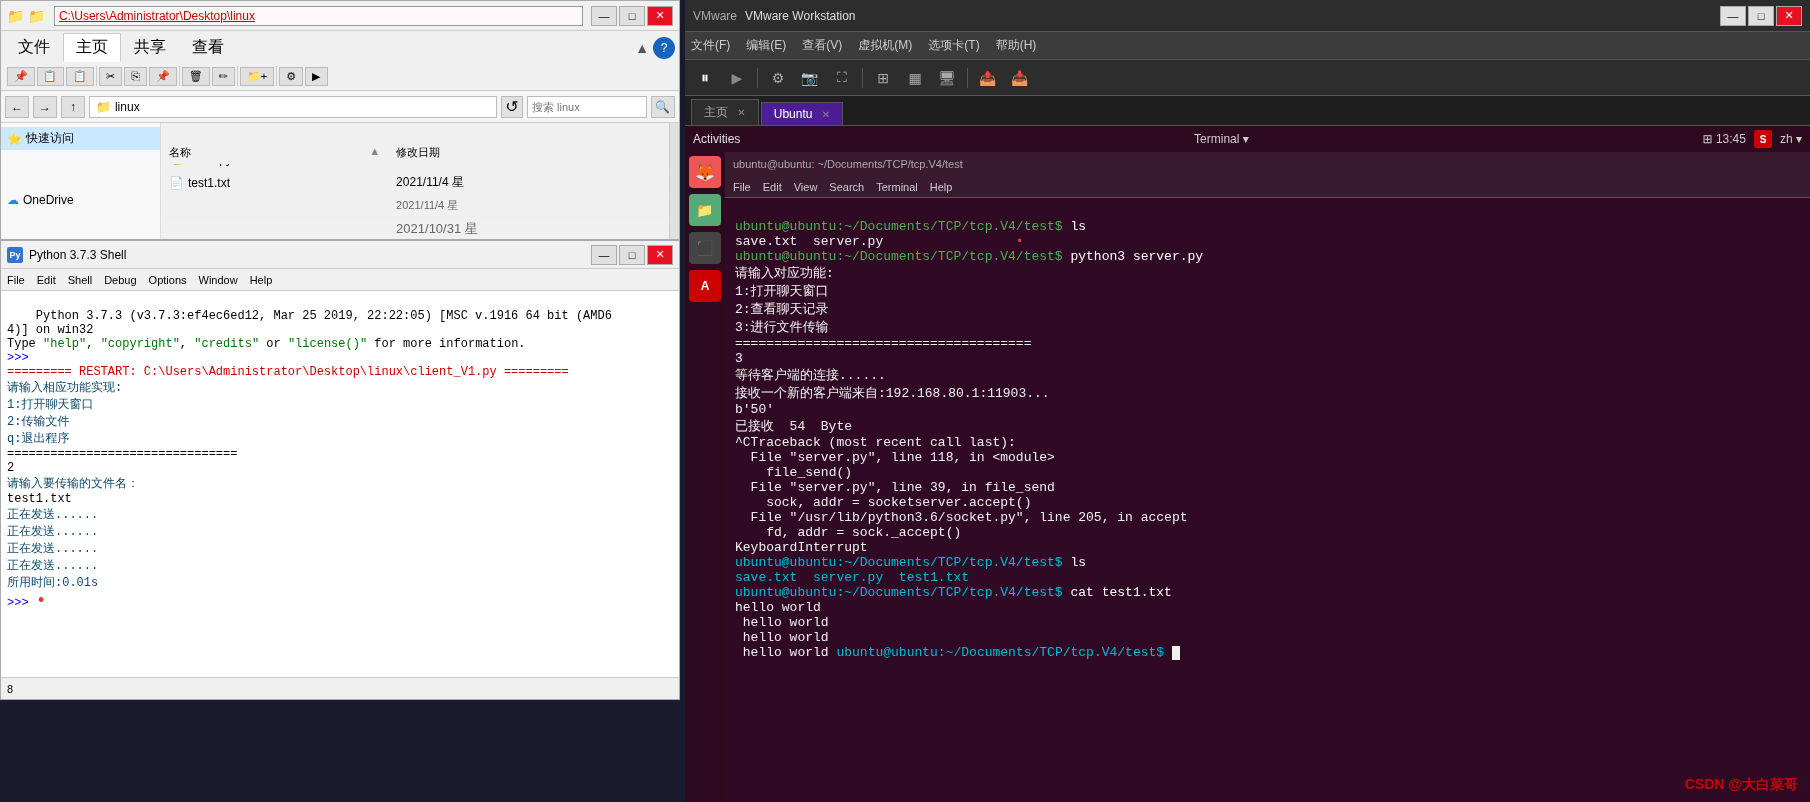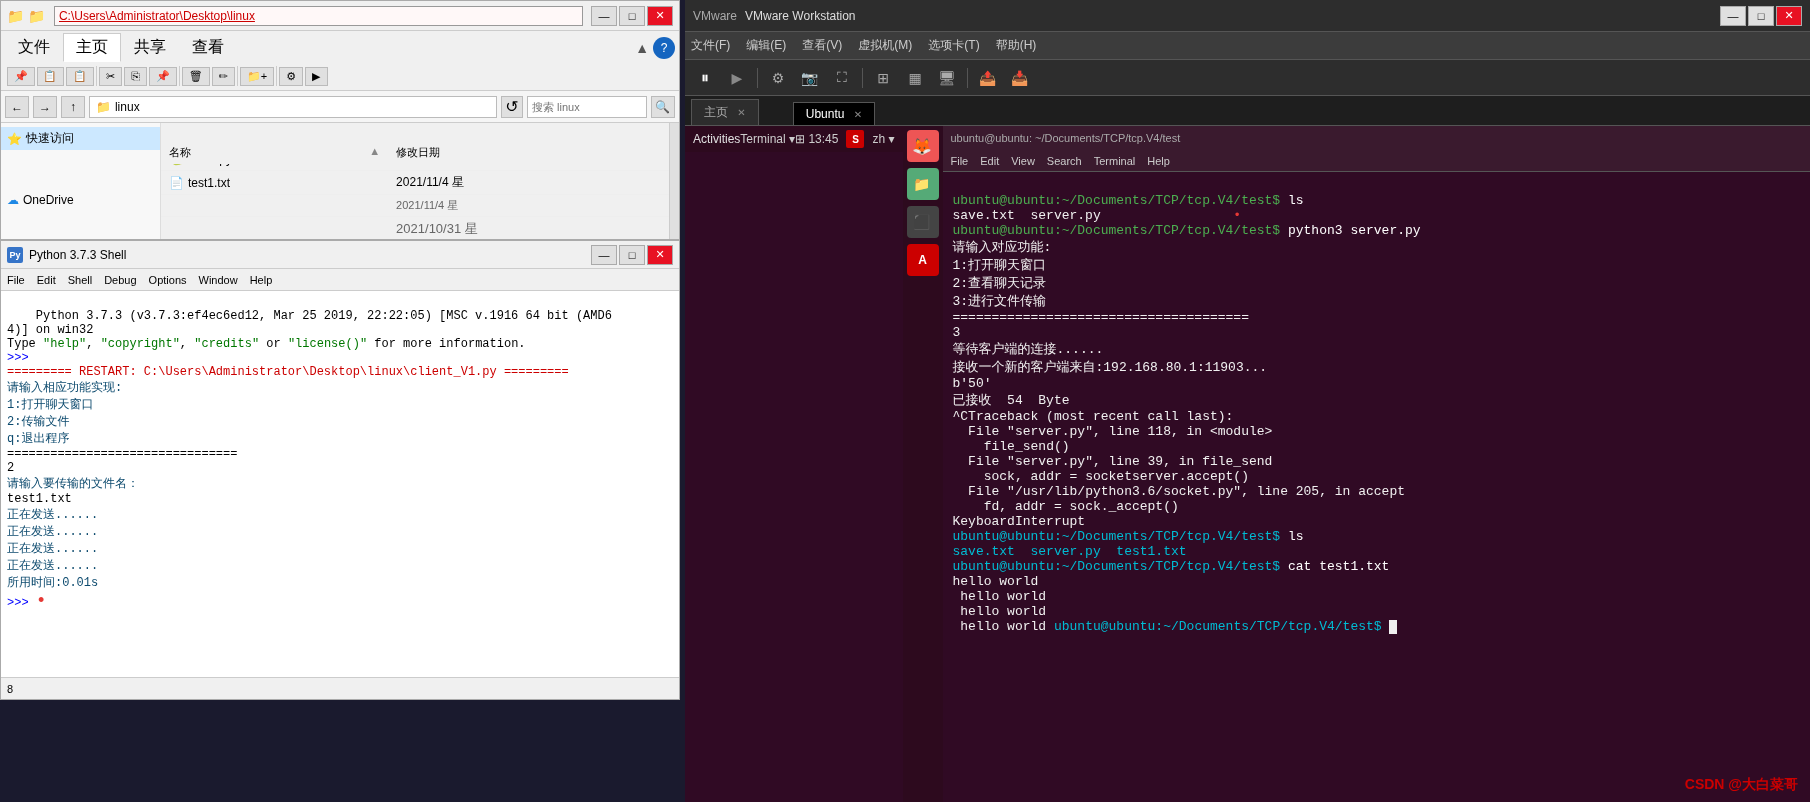--- a/index.html
+++ b/index.html
@@ -325,33 +325,32 @@
       padding: 4px 12px;
       font-size: 12px;
       color: #aaa;
       cursor: pointer;
       border: 1px solid #555;
       border-bottom: none;
       background: #2d2d2d;
       margin-right: 2px;
     }
     .vm-tab.active {
-      background: #000000;
+      background: #4c1d95;
       color: #fff;
-      margin-left: 32px;
     }
     .vm-tab .tab-close { margin-left: 6px; color: #888; font-size: 10px; }
 
     
     .ubuntu-content {
       flex: 1;
       background: #300a24;
       overflow: hidden;
       display: flex;
-      flex-direction: row;
+      flex-direction: column;
     }
     .ubuntu-topbar {
       height: 26px;
       background: #2d0a1e;
       display: flex;
       align-items: center;
       justify-content: space-between;
       padding: 0 8px;
     }
     .ubuntu-activities {

